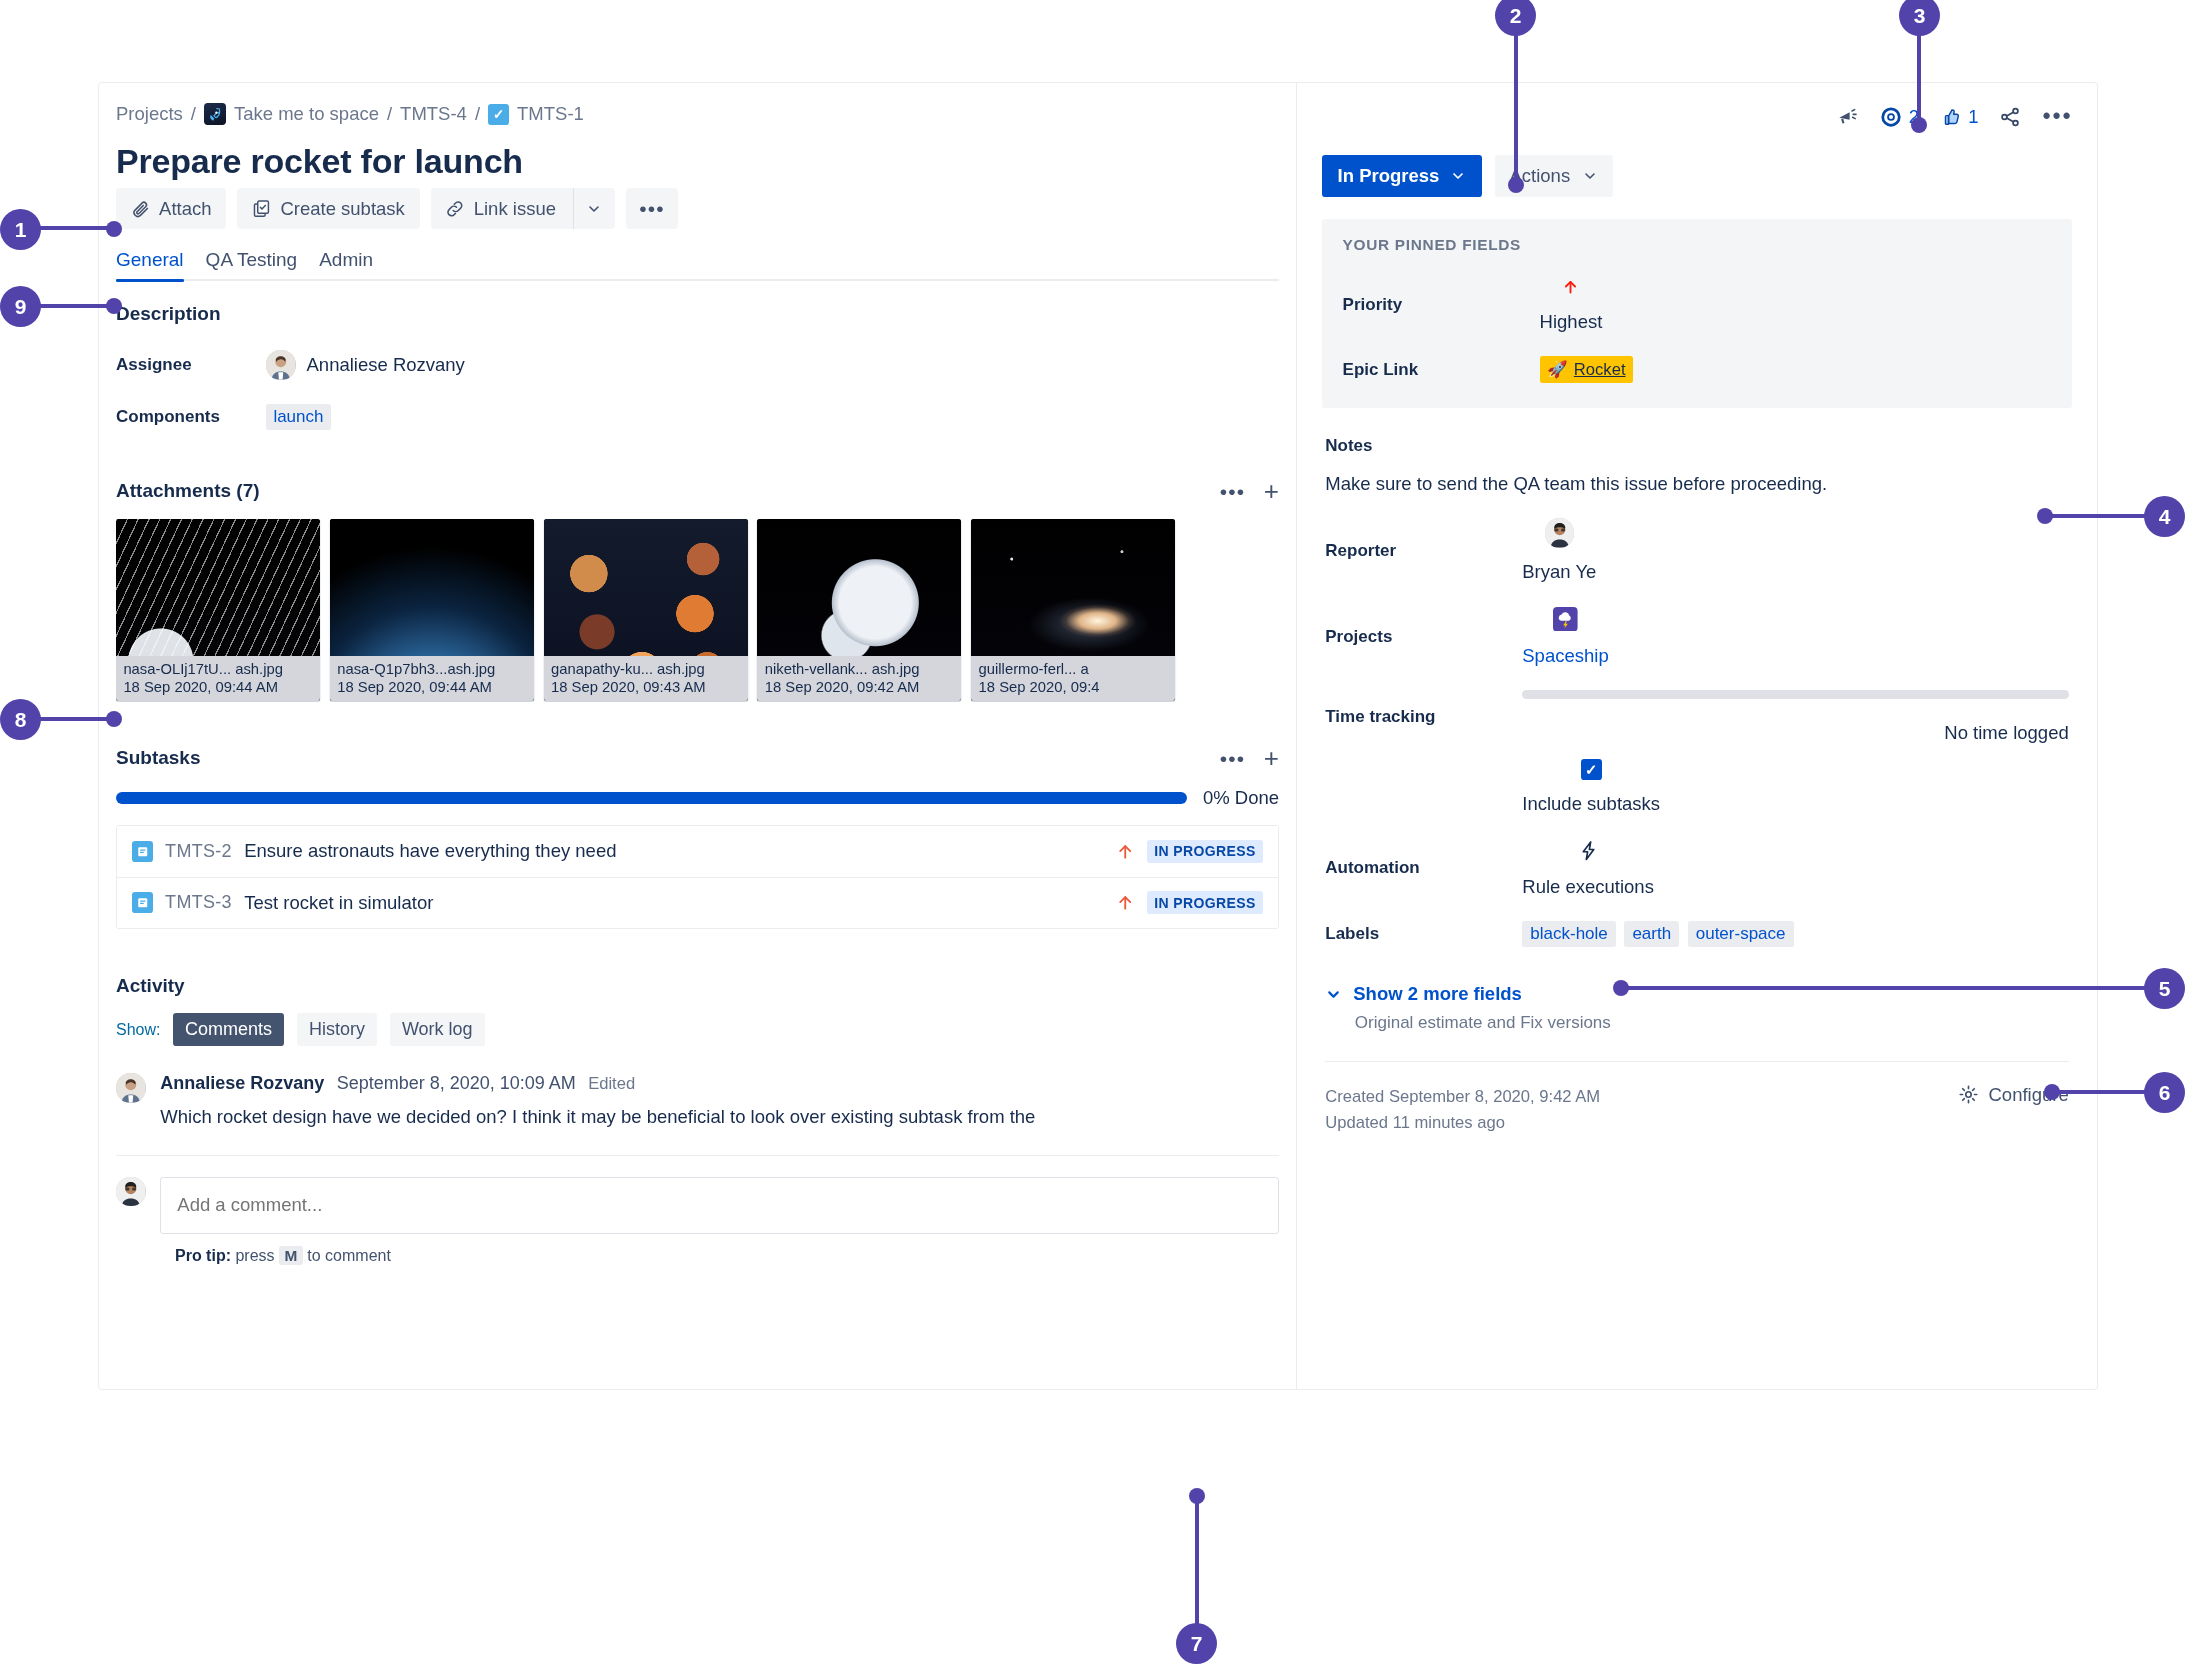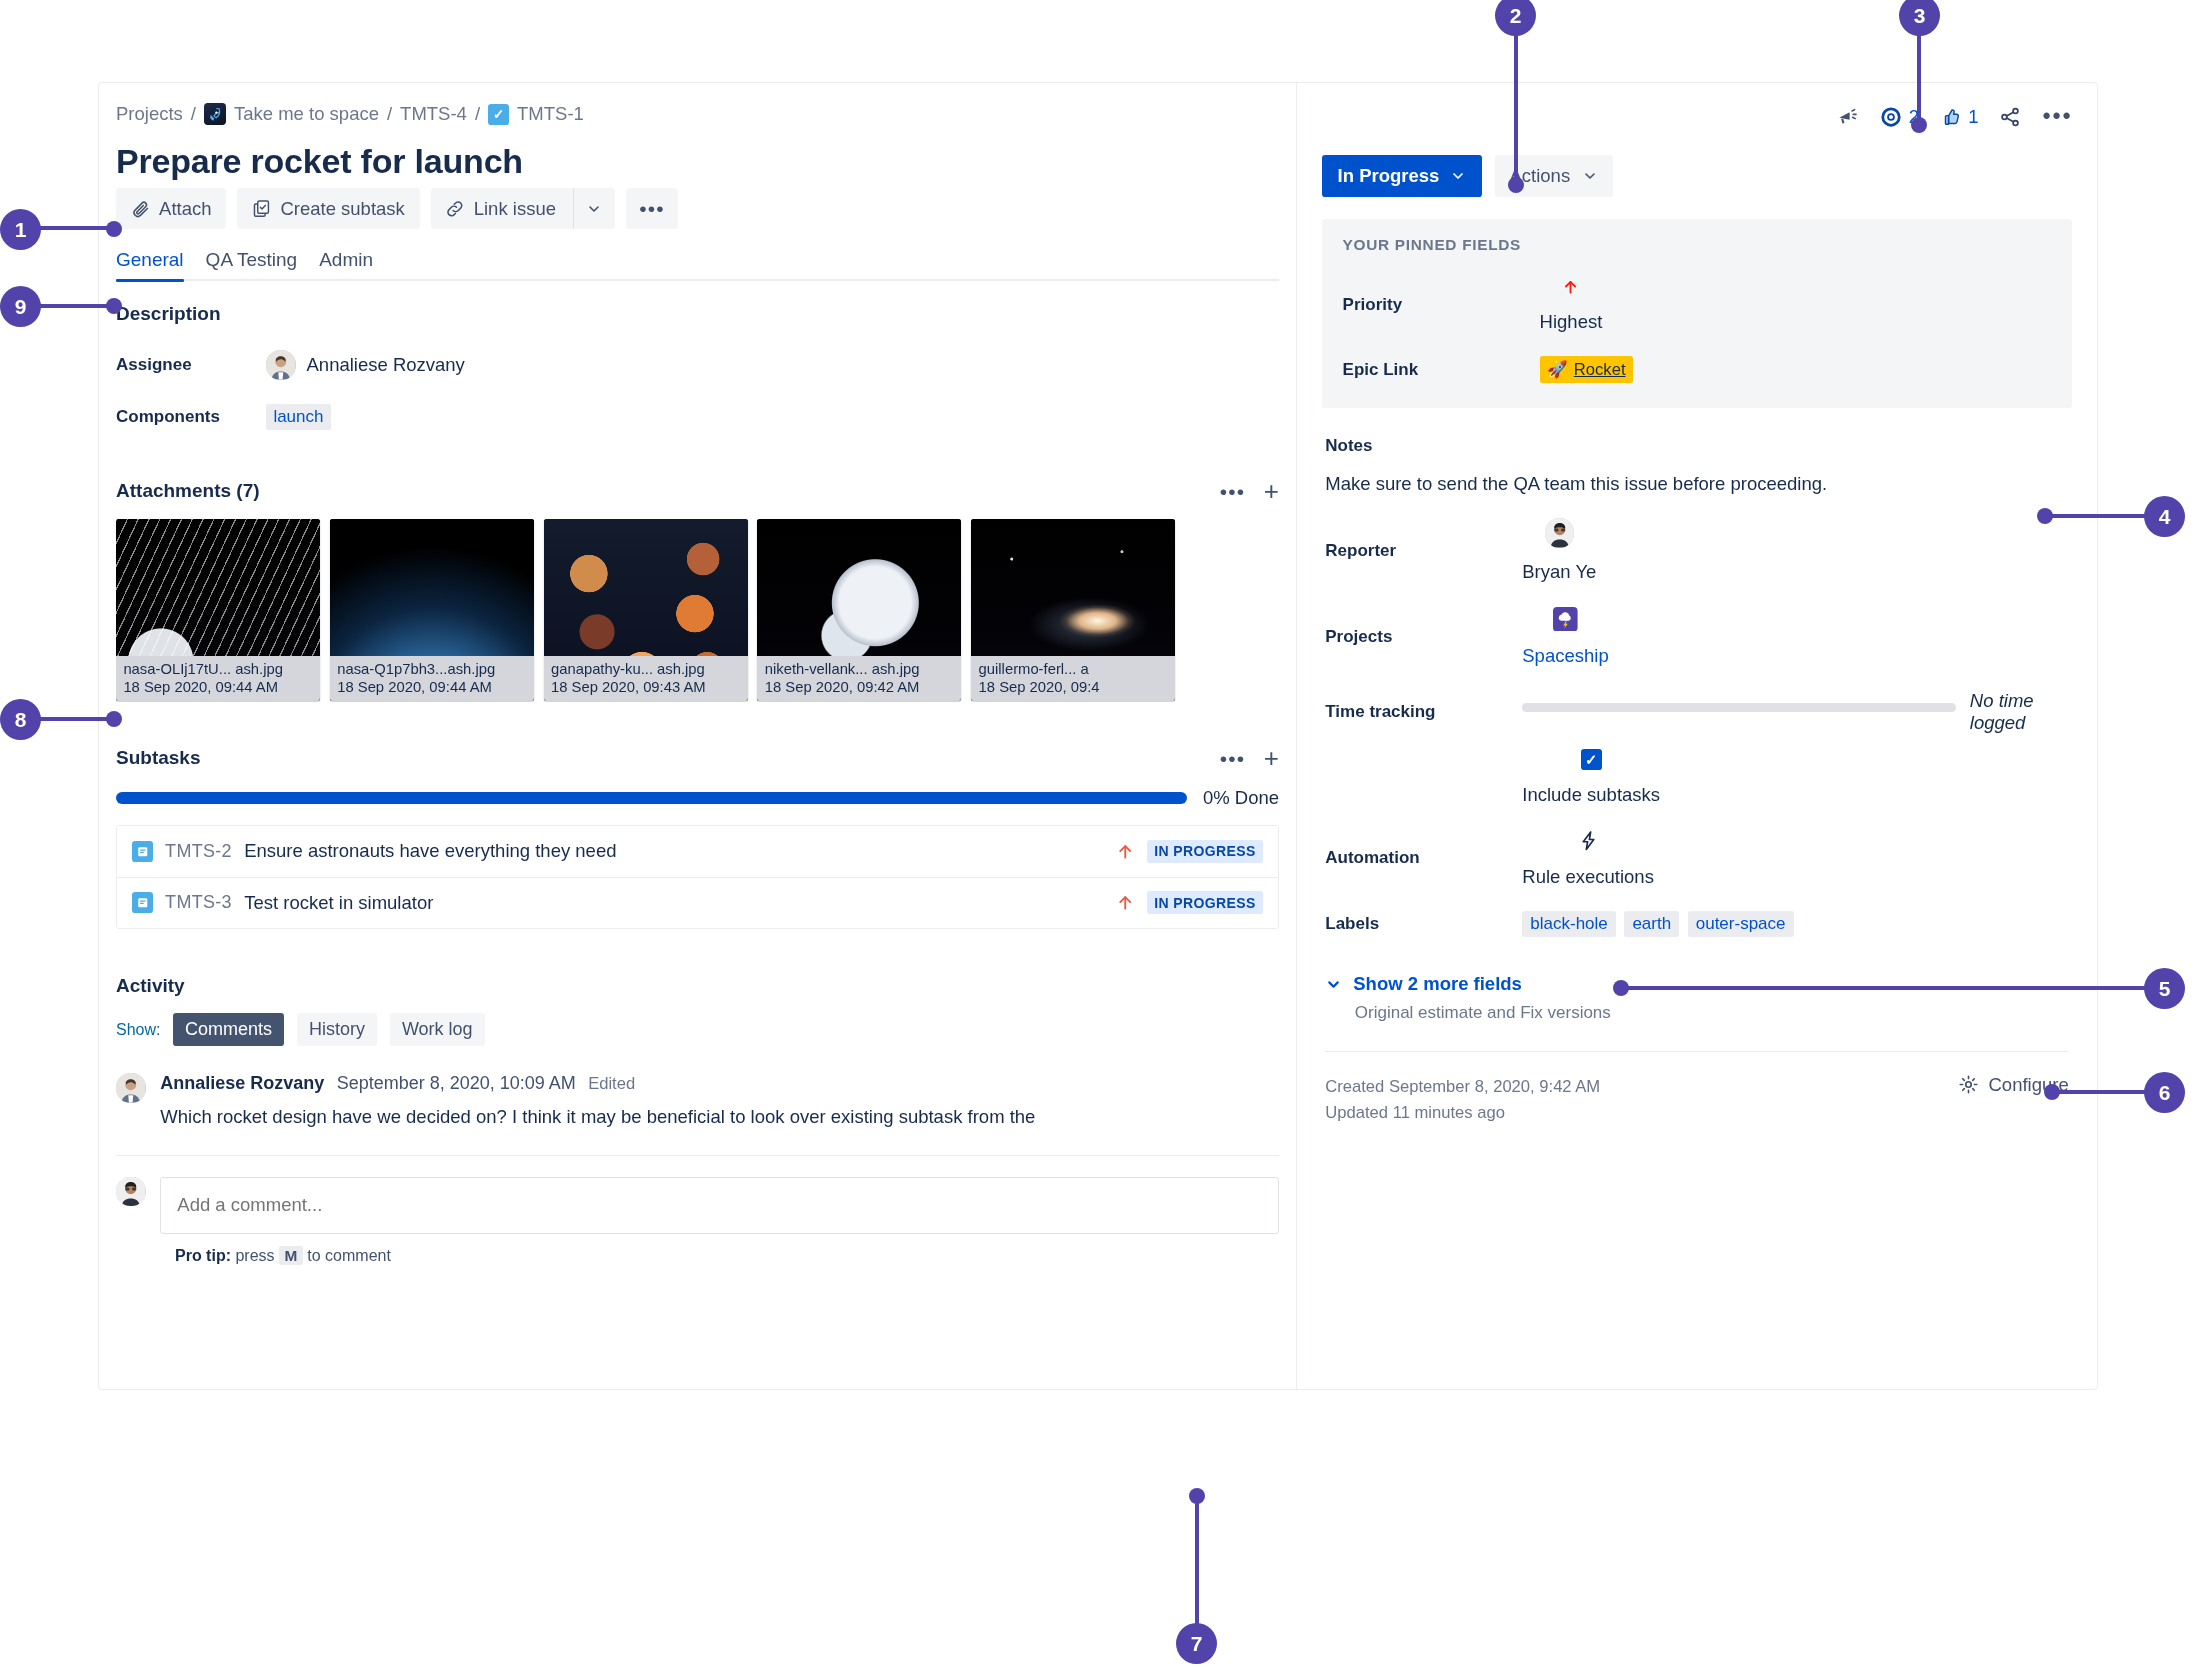--- a/index.html
+++ b/index.html
@@ -747,21 +747,21 @@
               <path d="M8 13.5a3.1 3.1 0 0 1 .4-6.1 4 4 0 0 1 7.5 1 2.8 2.8 0 0 1-.4 5.1z" fill="#fff"></path>
               <path d="M12.6 13.6 10 18h2l-.9 3 3.4-4.6h-2.1l1-2.8z" fill="#FFC400"></path>
             </svg>
           </span>
           <span class="link-blue">Spaceship</span>
         </div>
       </div>
 
       <div class="prow">
         <div class="plabel">Time tracking</div>
-        <div class="pval" style="flex-direction:row; align-items:center; flex:1;font-style:italic;">
+        <div class="pval" style="flex-direction:column; align-items:flex-end; flex:1;">
           <div class="timebar"></div>
           <div>No time logged</div>
         </div>
       </div>
 
       <div class="prow" style="margin-top:14.8px;">
         <div class="plabel"></div>
         <div class="pval">
           <span class="cbx">✓</span>
           <span>Include subtasks</span>

